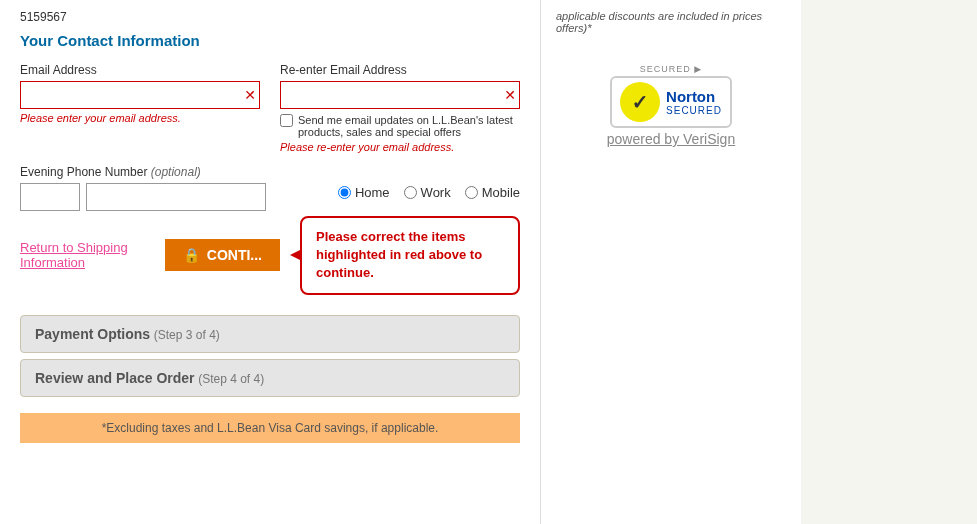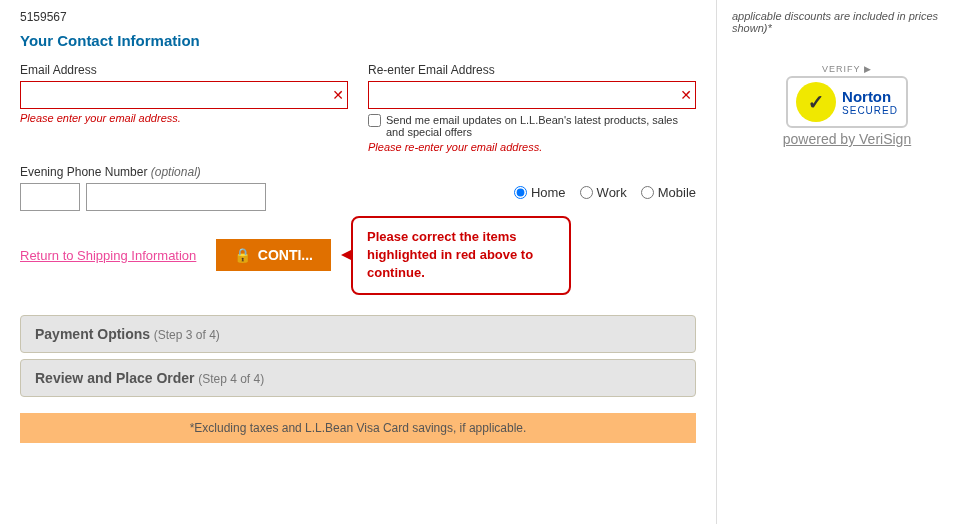--- a/index.html
+++ b/index.html
@@ -4,21 +4,21 @@
   <style>
     * { box-sizing: border-box; margin: 0; padding: 0; }
     body {
       font-family: Arial, sans-serif;
       font-size: 13px;
       background: #f5f5f0;
       color: #333;
     }
     .page-wrapper {
       display: flex;
-      width: 977px;
+      width: 801px;
       min-height: 524px;
       background: #fff;
     }
     .main-content {
       flex: 1;
       padding: 10px 20px 20px 20px;
       background: #fff;
       border-right: 1px solid #ddd;
     }
     .sidebar {
@@ -311,25 +311,25 @@
       <div class="step-item">
         <span class="step-item-title">Review and Place Order</span>
         <span class="step-item-sub">(Step 4 of 4)</span>
       </div>
     </div>
 
     <div class="footer-note">*Excluding taxes and L.L.Bean Visa Card savings, if applicable.</div>
   </div>
 
   <div class="sidebar">
-    <div class="sidebar-note">applicable discounts are included in prices shown)*</div>
+    <div class="sidebar-note">applicable discounts are included in prices offers)*</div>
 
     <div class="norton-badge">
       <div style="font-size:9px; color:#888; letter-spacing:1px; margin-bottom:2px;">
-        VERIFY ▶
+        SECURED ▶
       </div>
       <div style="display:flex; align-items:center; border:2px solid #ccc; border-radius:6px; padding:4px 8px; background:#fff; gap:6px;">
         <div style="width:40px; height:40px; background:#f0e800; border-radius:50%; display:flex; align-items:center; justify-content:center; font-size:20px; font-weight:bold; color:#333;">✓</div>
         <div style="display:flex; flex-direction:column;">
           <div style="font-size:15px; font-weight:bold; color:#0044aa;">Norton</div>
           <div style="font-size:10px; color:#0044aa; letter-spacing:1px;">SECURED</div>
         </div>
       </div>
       <div style="font-size:14px; color:#888; margin-top:3px;text-decoration:underline;">powered by VeriSign</div>
     </div>

